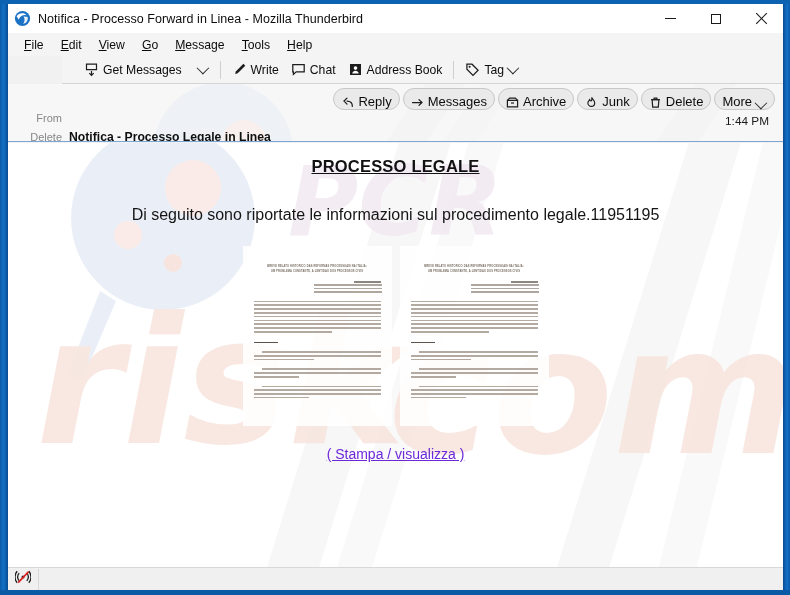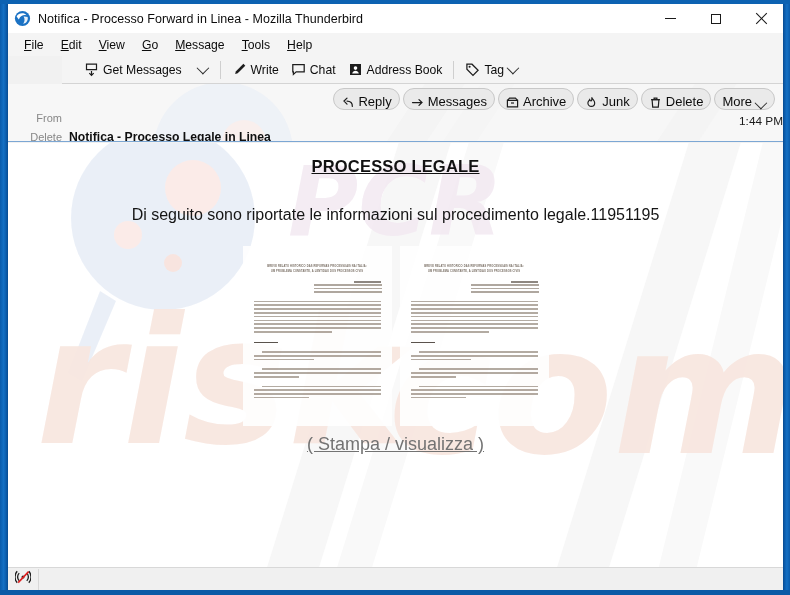--- a/index.html
+++ b/index.html
@@ -238,21 +238,21 @@
     color: #0c0c0c;
     background: #eaeaea;
     border: 1px solid #c8c8c8;
     border-radius: 11px;
     white-space: nowrap;
     box-sizing: border-box;
   }
   .act-btn .ic { margin-right: 4px; display: flex; align-items: center; }
   #msg-time {
     position: absolute;
-    right: 0; top: 30px;
+    right: 14px; top: 30px;
     font-size: 11.8px;
     color: #1a1a1a;
     z-index: 3;
   }
   .hdr-divider {
     position: absolute;
     left: 0; bottom: 0;
     width: 775px; height: 1px;
     background: #7ca7d4;
     z-index: 4;
@@ -338,23 +338,23 @@
     margin-bottom: 2.3px;
     opacity: 0.8;
   }
   .thumb .t-head {
     margin: 9px 11px 3px 11px;
     height: 1.9px;
     width: 24px;
     background: #4e463f;
   }
   #body-link {
-    margin-top: 8px;
-    font-size: 18px;
-    color: #737373;
+    margin-top: 20px;
+    font-size: 14px;
+    color: #6d28d9;
     text-decoration: underline;
     display: inline-block;
   }
 
   
   #statusbar {
     position: absolute;
     left: 8px; bottom: 5px;
     width: 775px; height: 23px;
     background: #f0f0f0;

